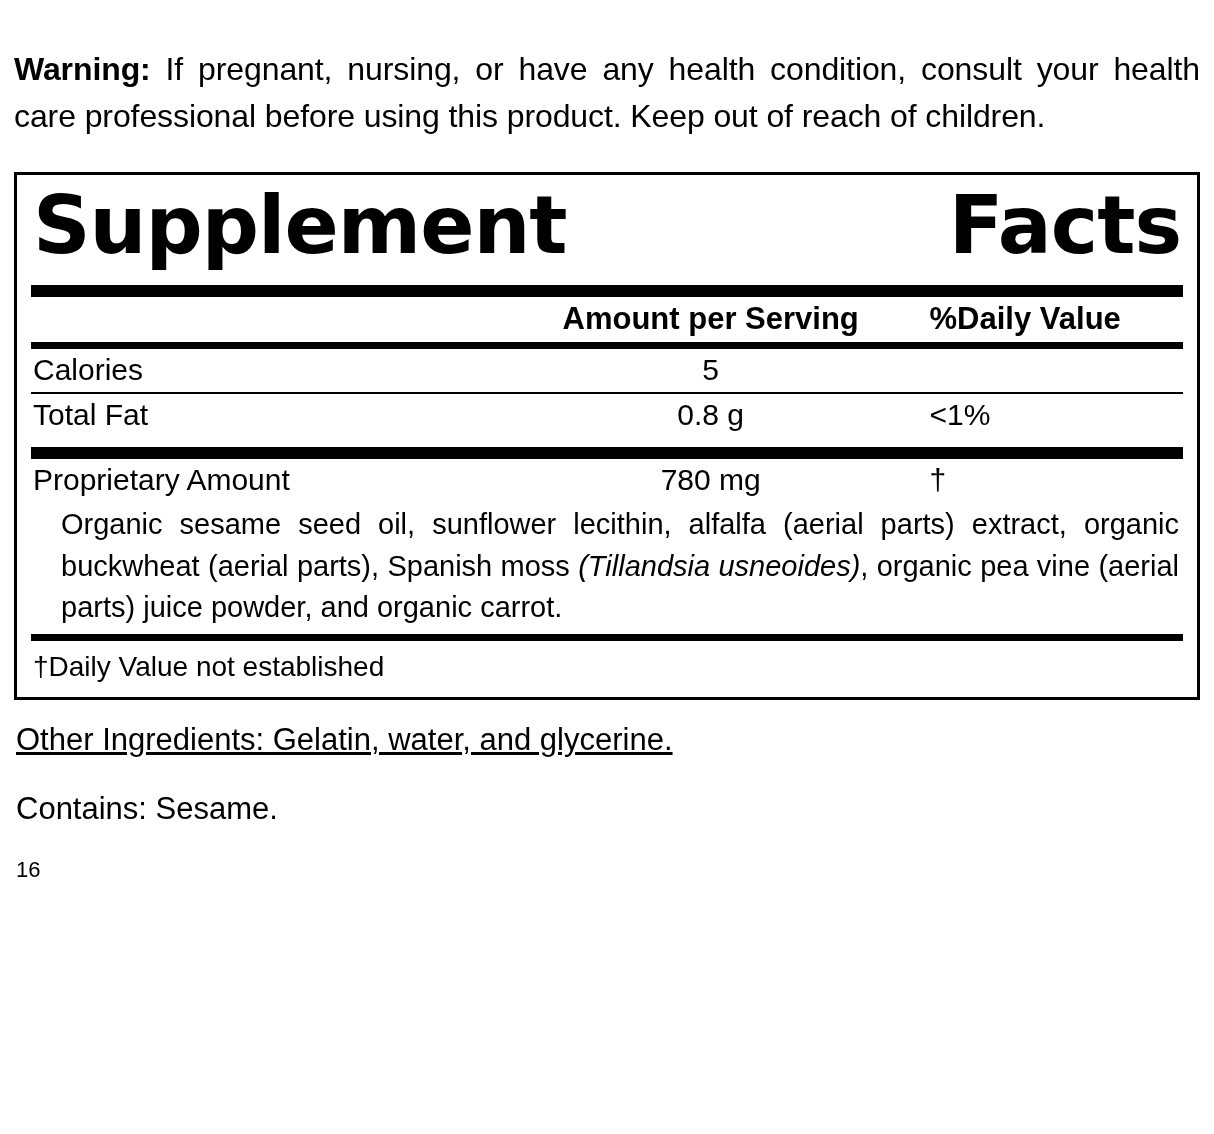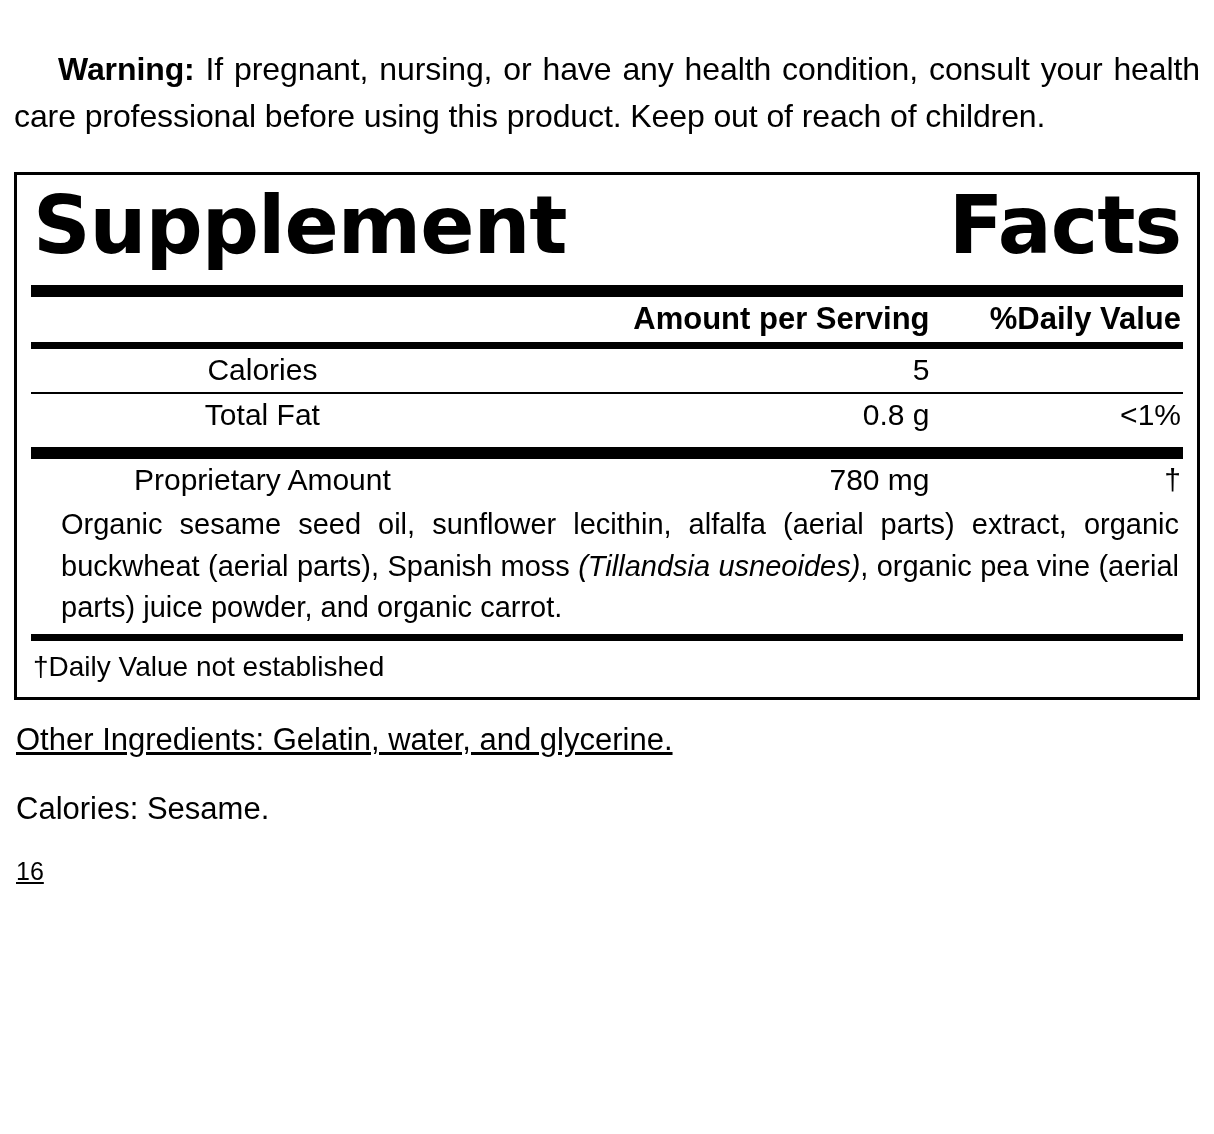--- a/index.html
+++ b/index.html
@@ -25,21 +25,20 @@
   
   .warning {
     font-size: 32px;
     line-height: 1.47;
     text-align: justify;
     padding-top: 14px;
     letter-spacing: -0.1px;
   }
   .warning .lbl {
     font-weight: bold;
-    margin-left: 44px;
   }
 
   
   .panel {
     border: 3px solid #000;
     margin-top: 12px;
     padding: 0 14px 10px 14px;
     box-sizing: border-box;
   }
   .sf-title {
@@ -78,23 +77,23 @@
 
   table.facts {
     width: 100%;
     border-collapse: collapse;
     font-size: 30px;
   }
   table.facts td {
     padding: 4px 0 5px 0;
     vertical-align: bottom;
   }
-  .col-name  { text-align: center; width: 40%; padding-left: 2px !important; }
-  .col-amt   { text-align: right; width: 38%; }
-  .col-dv    { text-align: right; width: 22%; padding-right: 2px !important; }
+  .col-name  { text-align: left; width: 40%; padding-left: 2px !important; }
+  .col-amt   { text-align: center; width: 38%; }
+  .col-dv    { width: 22%; padding-right: 2px !important; }
 
   .hdr td {
     font-weight: bold;
     font-size: 31px;
     padding-bottom: 6px;
     padding-top: 8px;
   }
 
   .blend-desc {
     font-size: 29px;
@@ -119,24 +118,23 @@
     padding-left: 2px;
     text-decoration: underline;
   }
   .contains {
     font-size: 31px;
     line-height: 1.3;
     padding-top: 28px;
     padding-left: 2px;
   }
   .pagenum {
-    font-size: 25px;
+    font-size: 22px;
     padding-top: 28px;
     padding-left: 2px;
-    text-decoration: underline;
   }
 </style>
 </head>
 <body>
 
 <div class="page">
 
   <p class="warning"><span class="lbl">Warning:</span><span> If pregnant, nursing, or have any health condition, consult your health care professional before using this product. Keep out of reach of children.</span></p>
 
   <div class="panel">
@@ -196,16 +194,16 @@
       </table>
 
     <div class="blend-desc"><span>Organic sesame seed oil, sunflower lecithin, alfalfa (aerial parts) extract, organic buckwheat (aerial parts), Spanish moss </span><i>(Tillandsia usneoides)</i><span>, organic pea vine (aerial parts) juice powder, and organic carrot.</span></div>
 
     <div class="rule-med"></div>
 
     <div class="footnote">†Daily Value not established</div>
   </div>
 
   <div class="other">Other Ingredients: Gelatin, water, and glycerine.</div>
-  <div class="contains">Calories: Sesame.</div>
+  <div class="contains">Contains: Sesame.</div>
   <div class="pagenum">16</div>
 
 </div>
 
 </body></html>

